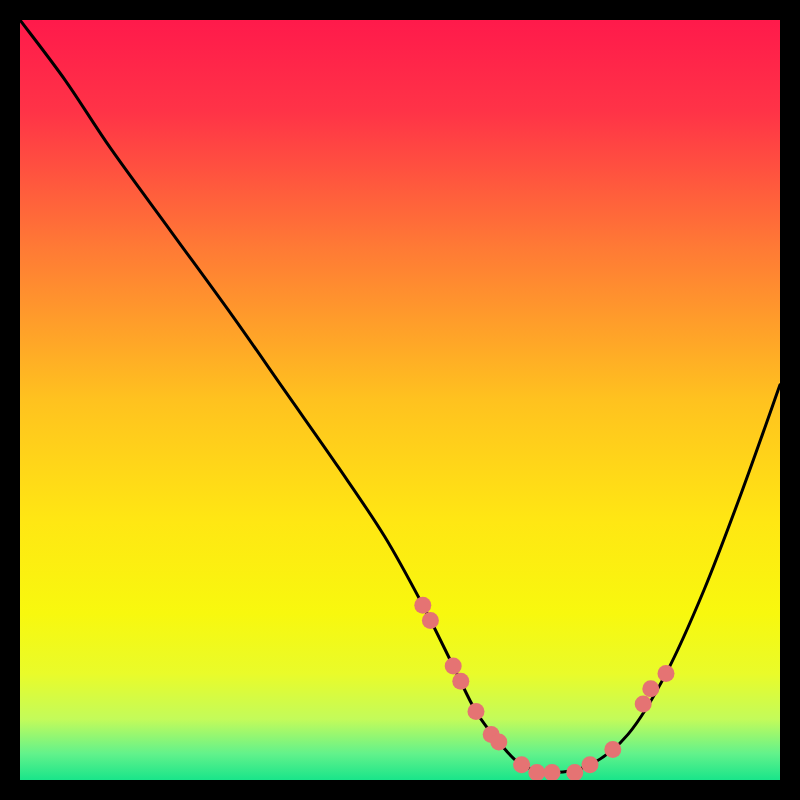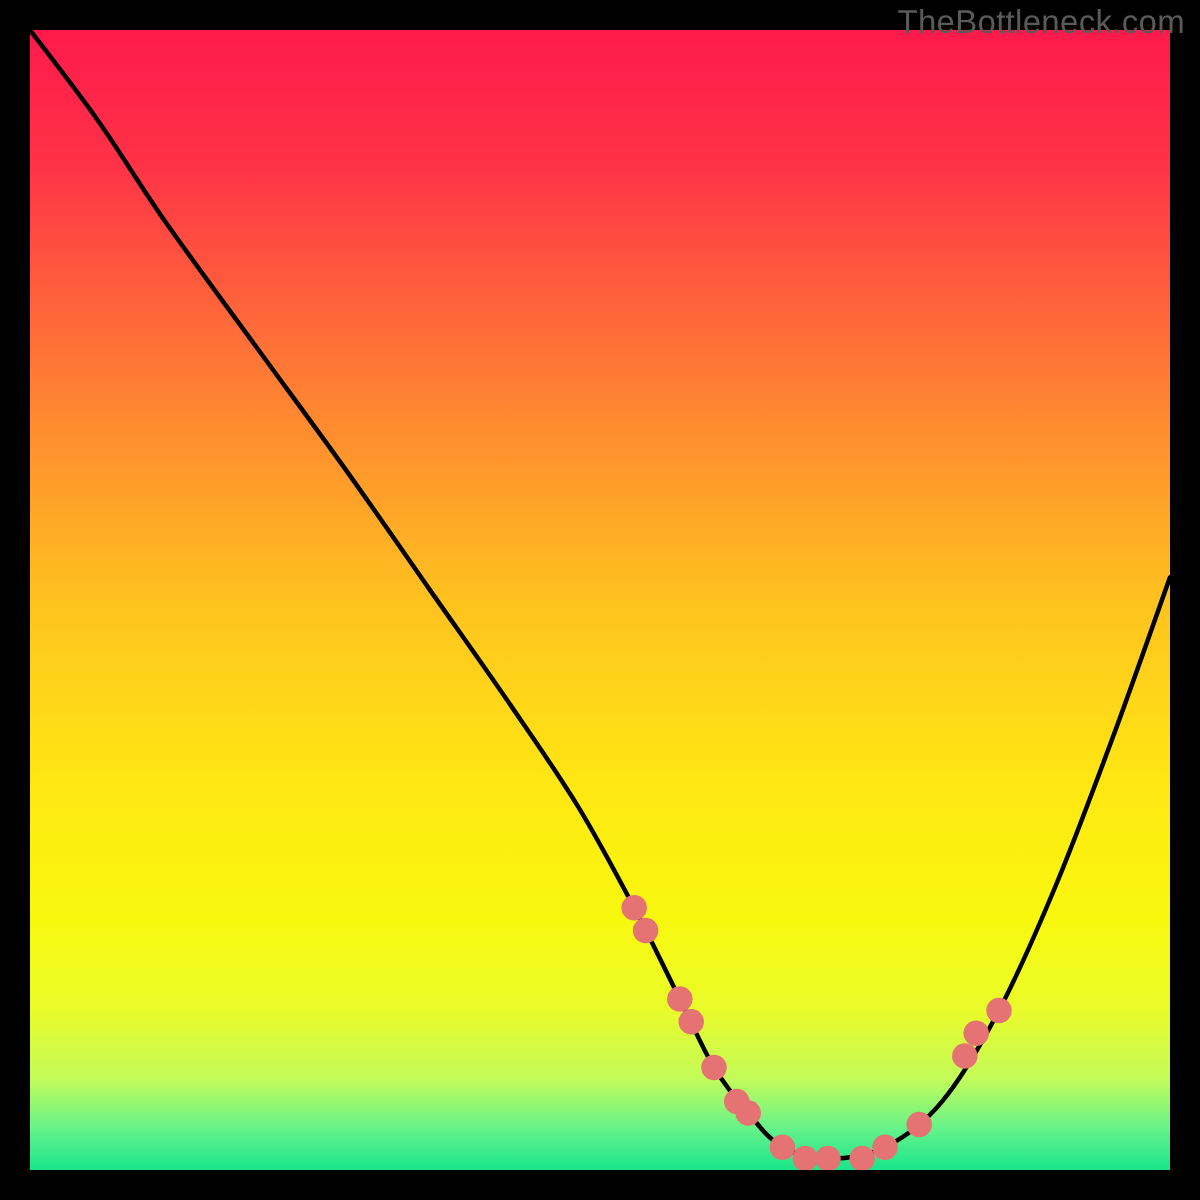--- a/index.html
+++ b/index.html
@@ -74,14 +74,13 @@
           <circle cx="532" cy="752.4" r="8.5" fill="#e57373"></circle>
           <circle cx="554.8" cy="752.4" r="8.5" fill="#e57373"></circle>
           <circle cx="570" cy="744.8" r="8.5" fill="#e57373"></circle>
           <circle cx="592.8000000000001" cy="729.6" r="8.5" fill="#e57373"></circle>
           <circle cx="623.1999999999999" cy="684" r="8.5" fill="#e57373"></circle>
           <circle cx="630.8" cy="668.8" r="8.5" fill="#e57373"></circle>
           <circle cx="646" cy="653.6" r="8.5" fill="#e57373"></circle>
         </g>
     </svg>
   </div>
-  <div class="watermark">TheBottleneck.com</div>
 </div>
 
 </body></html>

